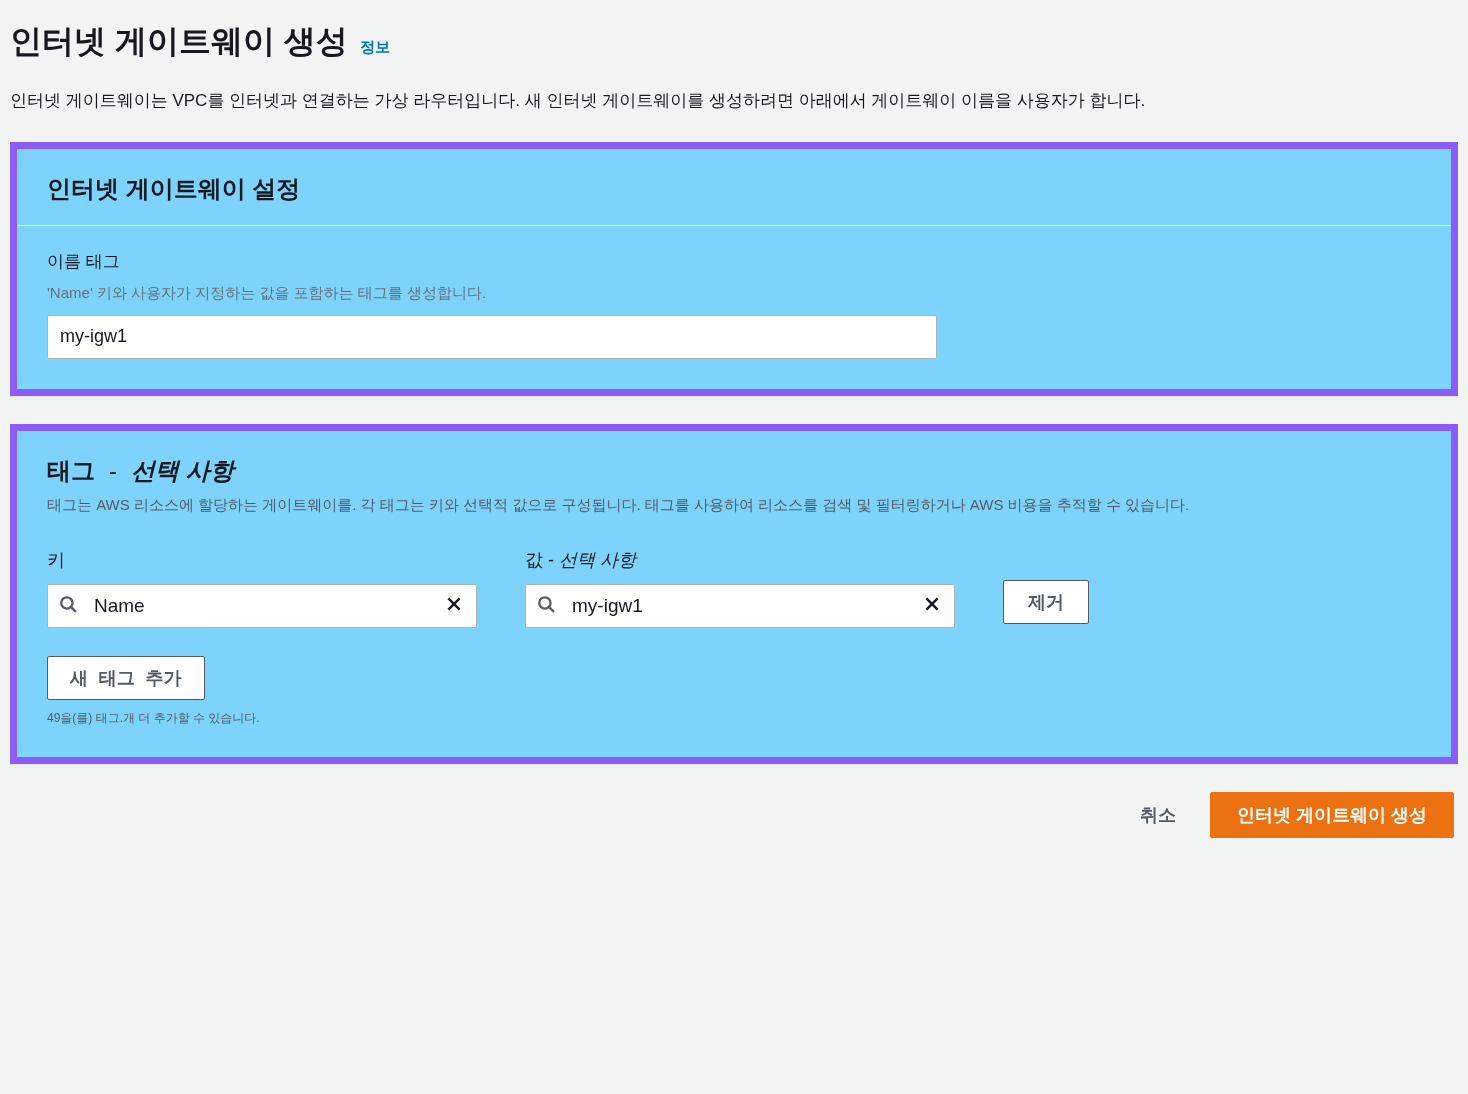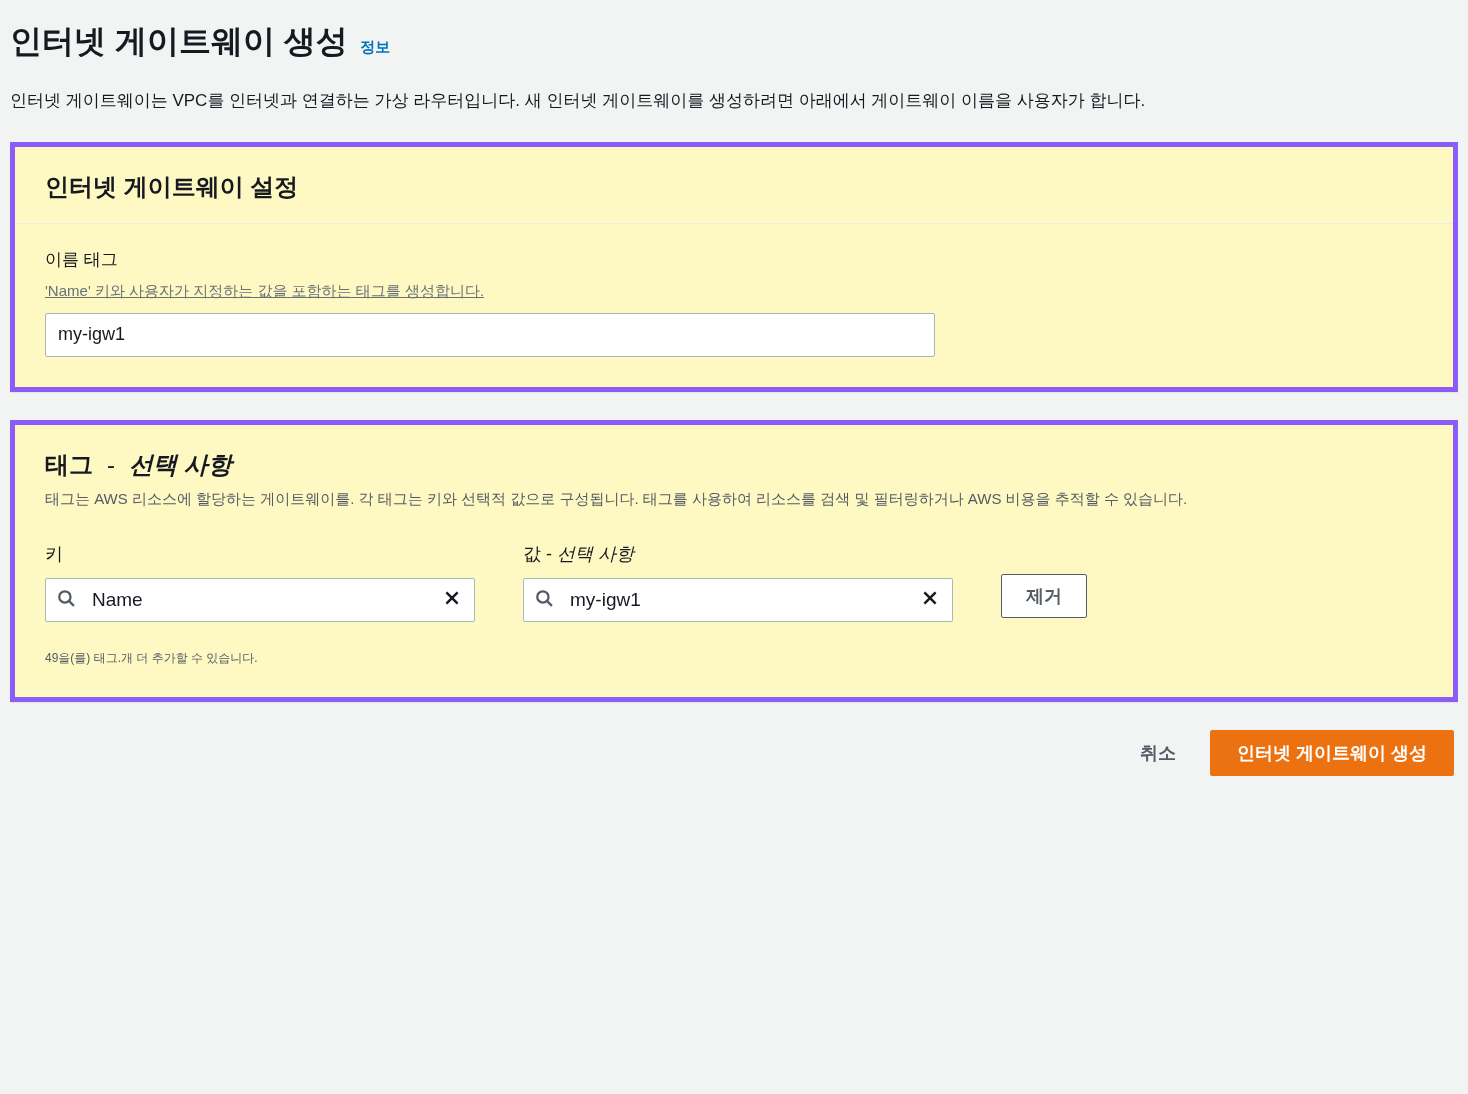--- a/index.html
+++ b/index.html
@@ -29,22 +29,22 @@
       cursor: pointer;
     }
     .page-description {
       font-size: 17px;
       line-height: 1.5;
       color: #16191f;
       margin-top: 14px;
       margin-bottom: 28px;
     }
     .panel {
-      background: #fef9c3;
-      border: 5px solid #8b5cf6;
+      background: #7dd3fc;
+      border: 7px solid #8b5cf6;
       box-shadow: 0 1px 1px rgba(0,0,0,0.05);
       margin-bottom: 28px;
     }
     .panel-header {
       padding: 24px 30px 20px 30px;
       border-bottom: 1px solid #eaeded;
     }
     .panel-title {
       font-size: 24px;
       font-weight: 700;
@@ -63,21 +63,20 @@
     }
     .field-label {
       font-size: 17px;
       font-weight: 400;
       margin-bottom: 11px;
     }
     .field-hint {
       font-size: 15px;
       color: #687078;
       margin-bottom: 12px;
-      text-decoration: underline;
     }
     .text-input {
       width: 100%;
       max-width: 890px;
       height: 44px;
       padding: 6px 12px;
       font-size: 18px;
       border: 1px solid #aab7b8;
       border-radius: 2px;
       background: #fff;
@@ -276,20 +275,21 @@
             </svg>
           </span>
         </div>
       </div>
 
       <div class="tag-col">
         <button class="btn btn-remove">제거</button>
       </div>
     </div>
 
+    <button class="btn btn-add">새 태그 추가</button>
     <div class="tags-remaining">49을(를) 태그.개 더 추가할 수 있습니다.</div>
   </div>
 </div>
 
 <div class="footer-actions">
   <button class="btn-link">취소</button>
   <button class="btn-primary">인터넷 게이트웨이 생성</button>
 </div>
 
 </body></html>

